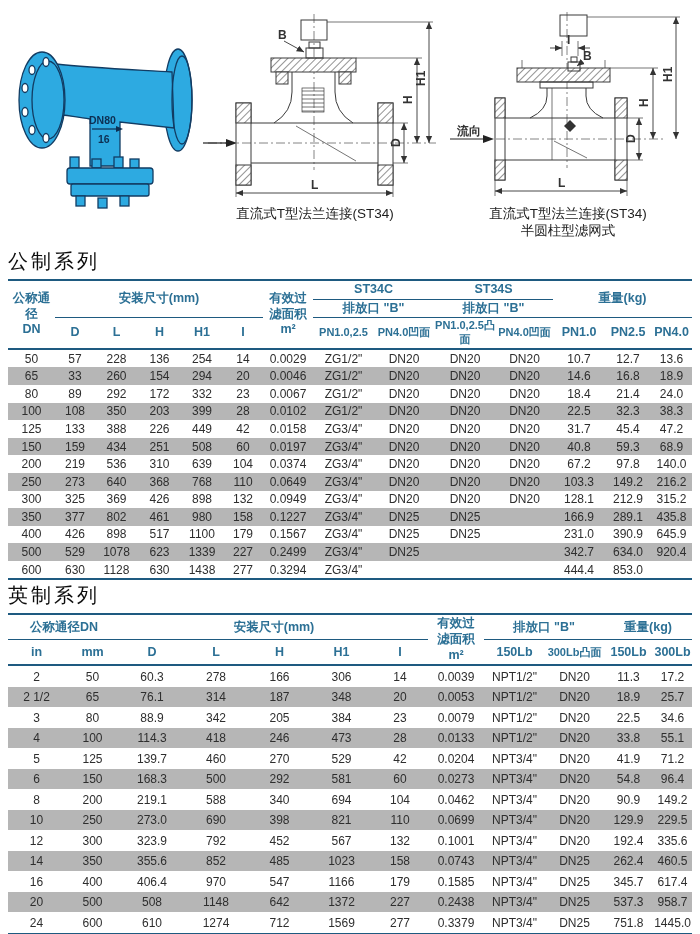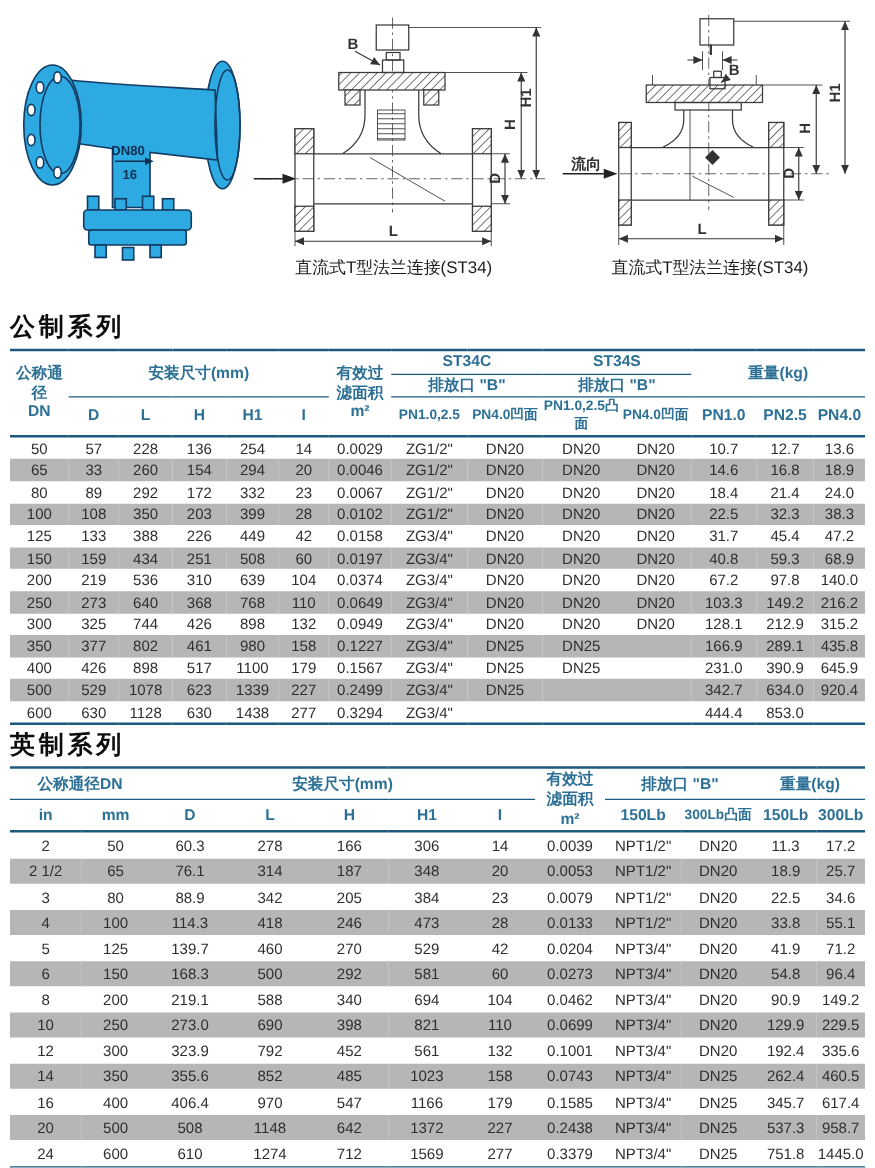--- a/index.html
+++ b/index.html
@@ -6,21 +6,21 @@
   body{
     width:700px;height:934px;background:#ffffff;position:relative;
     font-family:"Liberation Sans",sans-serif;color:#2e2e2e;overflow:hidden;
   }
   .drawings{position:relative;height:246px;}
   .drawings svg{position:absolute;}
   svg text{font-family:"Liberation Sans",sans-serif;}
   .caption{position:absolute;text-align:center;font-size:13.5px;font-weight:normal;
     color:#1c1c1c;line-height:17px;}
   .content{padding:0 8px;}
-  h2.sec{font-size:20px;font-weight:bold;color:#0d0d0d;margin:2px 0 4px 0;
+  h2.sec{font-size:20px;font-weight:normal;color:#0d0d0d;margin:2px 0 4px 0;
     letter-spacing:3px;}
   h2.sec2{}
   table{width:684px;border-collapse:collapse;table-layout:fixed;}
   .tbl{border-top:2px solid #1e5a80;border-bottom:2.5px solid #1e5a80;}
   thead{border-bottom:2px solid #1e5a80;}
   thead th{color:#2c7095;font-weight:bold;font-size:12.5px;padding:1px 0;
     text-align:center;line-height:1.25;}
   th.ub{border-bottom:1.5px solid #1e5a80;}
   th.sm{font-size:11px;}
   #metric tbody td{height:15.6px;padding:1px 0;font-size:12px;}
@@ -211,20 +211,21 @@
     <line class="tn" x1="177" y1="172" x2="177" y2="188"></line>
     <line class="dl" x1="45" y1="183" x2="177" y2="183" marker-start="url(#mb)" marker-end="url(#mb)"></line>
     <text class="dim" x="108" y="179">L</text>
   </svg>
 
   <div class="caption" style="left:205px;top:205px;width:220px">
     <div>直流式T型法兰连接(ST34)</div>
   </div>
   <div class="caption" style="left:468px;top:205px;width:200px">
     <div>直流式T型法兰连接(ST34)</div>
+    <div>半圆柱型滤网式</div>
   </div>
 </div>
 
 <div class="content">
   <h2 class="sec">公制系列</h2>
 
   <table id="metric" class="tbl">
     <colgroup>
       <col style="width:47px">
         <col style="width:40px">
@@ -401,21 +402,21 @@
           <td>DN20</td>
           <td>DN20</td>
           <td>DN20</td>
           <td>103.3</td>
           <td>149.2</td>
           <td>216.2</td>
         </tr>
         <tr>
           <td>300</td>
           <td>325</td>
-          <td>744</td>
+          <td>369</td>
           <td>426</td>
           <td>898</td>
           <td>132</td>
           <td>0.0949</td>
           <td>ZG3/4"</td>
           <td>DN20</td>
           <td>DN20</td>
           <td>DN20</td>
           <td>128.1</td>
           <td>212.9</td>
@@ -643,21 +644,21 @@
           <td>DN20</td>
           <td>129.9</td>
           <td>229.5</td>
         </tr>
         <tr>
           <td>12</td>
           <td>300</td>
           <td>323.9</td>
           <td>792</td>
           <td>452</td>
-          <td>561</td>
+          <td>567</td>
           <td>132</td>
           <td>0.1001</td>
           <td>NPT3/4"</td>
           <td>DN20</td>
           <td>192.4</td>
           <td>335.6</td>
         </tr>
         <tr>
           <td>14</td>
           <td>350</td>

